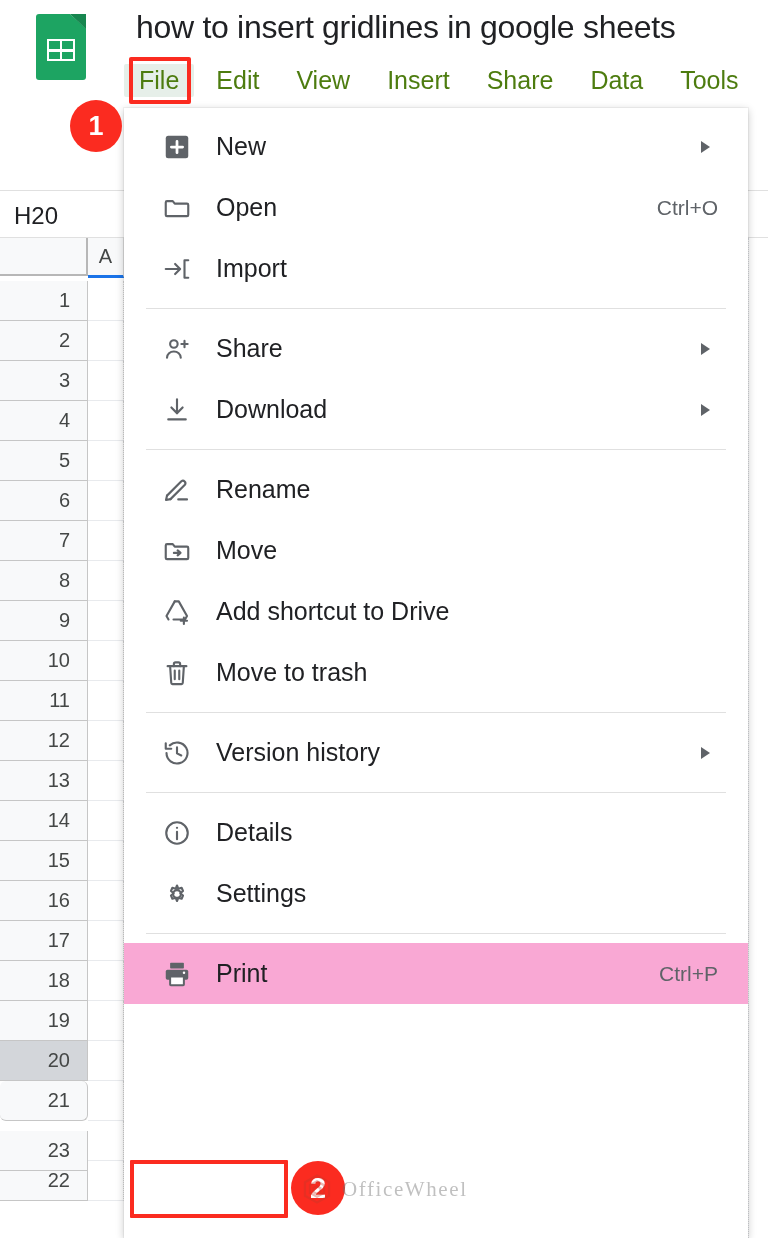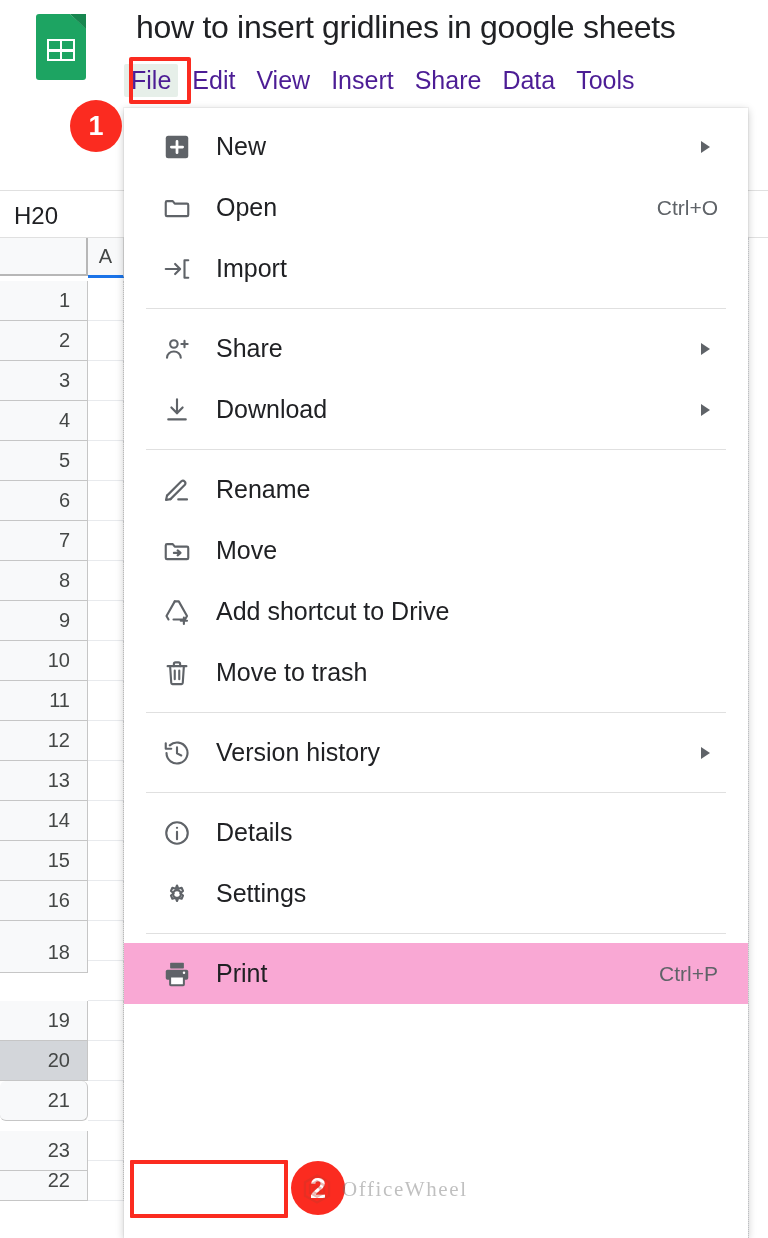--- a/index.html
+++ b/index.html
@@ -37,21 +37,21 @@
   }
 
   .doc-title {
     position:absolute; left:136px; top:9px;
     font-size:32px; color:#202124; white-space:nowrap;
     letter-spacing:-0.3px;
   }
 
   .menubar { position:absolute; left:124px; top:60px; height:40px; display:flex; align-items:center; }
   .menubar-item {
-    font-size:25px; color:#4c1d95; padding:2px 7px; white-space:nowrap; margin-right:7px;
+    font-size:25px; color:#4d7c0f; padding:2px 15px; white-space:nowrap; margin-right:7px;
   }
   .menubar-item.active {
     background:#e6efe9; border-radius:2px;
   }
 
   
   .file-focus-box {
     position:absolute; left:129px; top:57px; width:62px; height:47px;
     border:4px solid #fb2b20; border-radius:2px; pointer-events:none;
   }
@@ -223,21 +223,21 @@
         <div class="rowhead" style="top: 523px;">13</div>
         <div class="cell-col-a" style="top: 523px;"></div>
         <div class="rowhead" style="top: 563px;">14</div>
         <div class="cell-col-a" style="top: 563px;"></div>
         <div class="rowhead" style="top: 603px;">15</div>
         <div class="cell-col-a" style="top: 603px;"></div>
         <div class="rowhead" style="top: 643px;">16</div>
         <div class="cell-col-a" style="top: 643px;"></div>
         <div class="rowhead" style="top: 683px; padding-left: 12px;">17</div>
         <div class="cell-col-a" style="top: 683px;"></div>
-        <div class="rowhead" style="top: 695px;">18</div>
+        <div class="rowhead" style="top: 723px;">18</div>
         <div class="cell-col-a" style="top: 723px;"></div>
         <div class="rowhead" style="top: 763px;">19</div>
         <div class="cell-col-a" style="top: 763px;"></div>
         <div class="rowhead selected" style="top: 803px;">20</div>
         <div class="cell-col-a" style="top: 803px;"></div>
         <div class="rowhead" style="top: 843px; border-radius: 6px;">21</div>
         <div class="cell-col-a" style="top: 843px;"></div>
         <div class="rowhead" style="top: 883px; margin-top: 40px;">22</div>
         <div class="cell-col-a" style="top: 883px;"></div>
         <div class="rowhead" style="top: 893px;">23</div>

